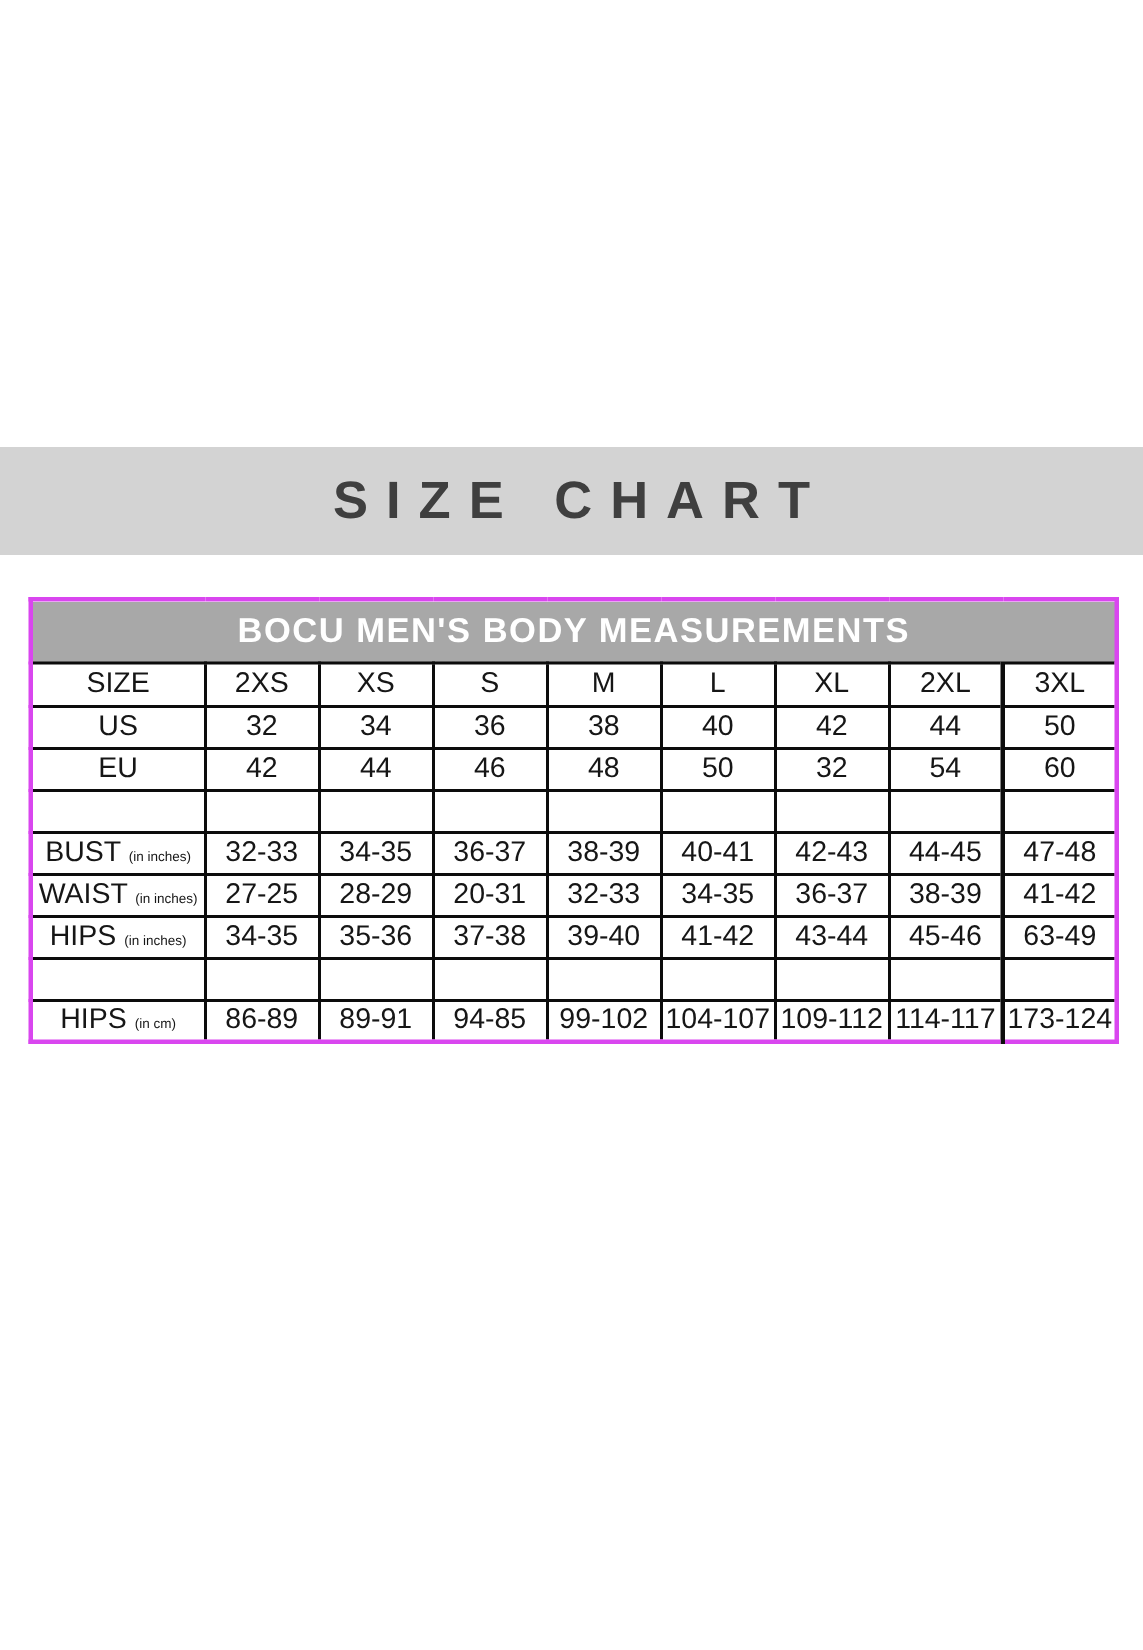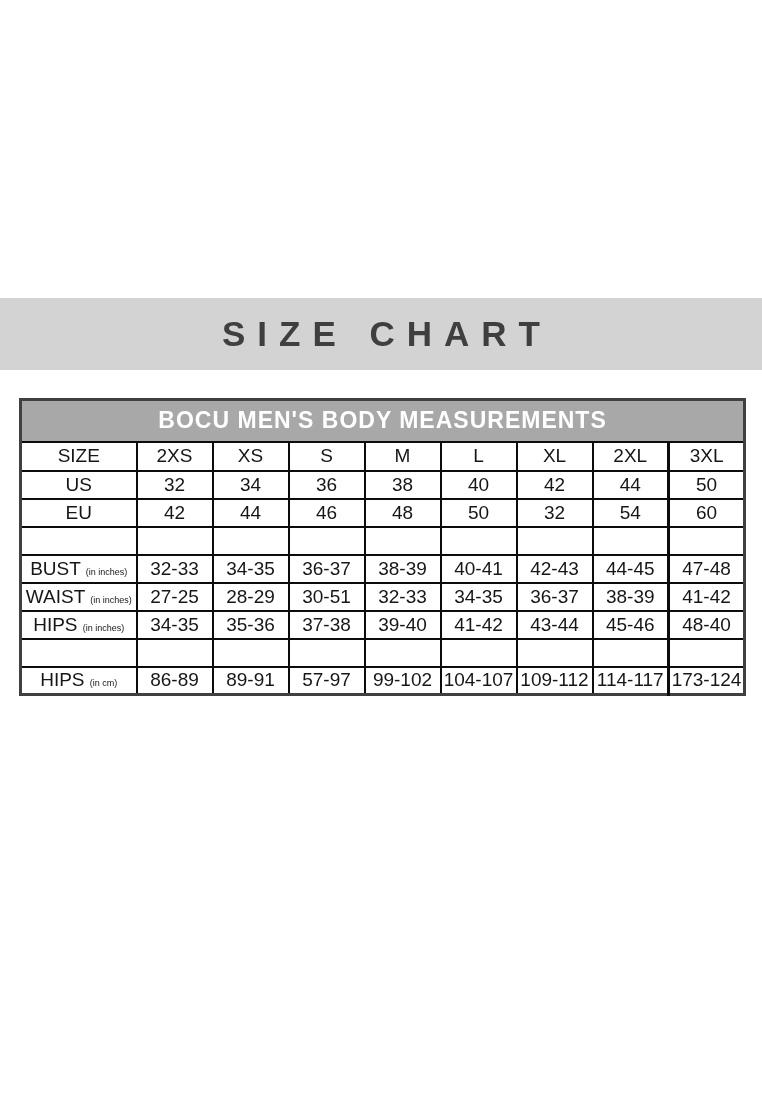--- a/index.html
+++ b/index.html
@@ -37,21 +37,21 @@
   .table-wrap {
     position: absolute;
     top: 398px;
     left: 19px;
     width: 724px;
   }
   table.size-table {
     width: 724px;
     border-collapse: collapse;
     table-layout: fixed;
-    border: 3px solid #404040;
+    border: 3px solid #d946ef;
   }
   table.size-table td {
     border: 2px solid #0c0c0c;
     text-align: center;
     vertical-align: middle;
     padding: 0;
     color: #161616;
     font-size: 19px;
     overflow: hidden;
     white-space: nowrap;
@@ -163,59 +163,59 @@
         <td>40-41</td>
         <td>42-43</td>
         <td>44-45</td>
         <td class="last-col">47-48</td>
       </tr>
 
       <tr class="data-row">
         <td class="row-label"><span>WAIST</span> <span class="unit">(in inches)</span></td>
         <td>27-25</td>
         <td>28-29</td>
-        <td>30-51</td>
+        <td>20-31</td>
         <td>32-33</td>
         <td>34-35</td>
         <td>36-37</td>
         <td>38-39</td>
         <td class="last-col">41-42</td>
       </tr>
 
       <tr class="data-row">
         <td class="row-label"><span>HIPS</span> <span class="unit">(in inches)</span></td>
         <td>34-35</td>
         <td>35-36</td>
         <td>37-38</td>
         <td>39-40</td>
         <td>41-42</td>
         <td>43-44</td>
         <td>45-46</td>
-        <td class="last-col">48-40</td>
+        <td class="last-col">63-49</td>
       </tr>
 
       <tr class="spacer-row">
         <td></td>
             <td></td>
             <td></td>
         <td></td>
             <td></td>
             <td></td>
         <td></td>
             <td></td>
             <td class="last-col"></td>
       </tr>
 
 
 
       <tr class="data-row">
         <td class="row-label"><span>HIPS</span> <span class="unit">(in cm)</span></td>
         <td>86-89</td>
         <td>89-91</td>
-        <td>57-97</td>
+        <td>94-85</td>
         <td>99-102</td>
         <td>104-107</td>
         <td>109-112</td>
         <td>114-117</td>
         <td class="last-col">173-124</td>
       </tr>
 
     </tbody>
       </table>
   </div>

